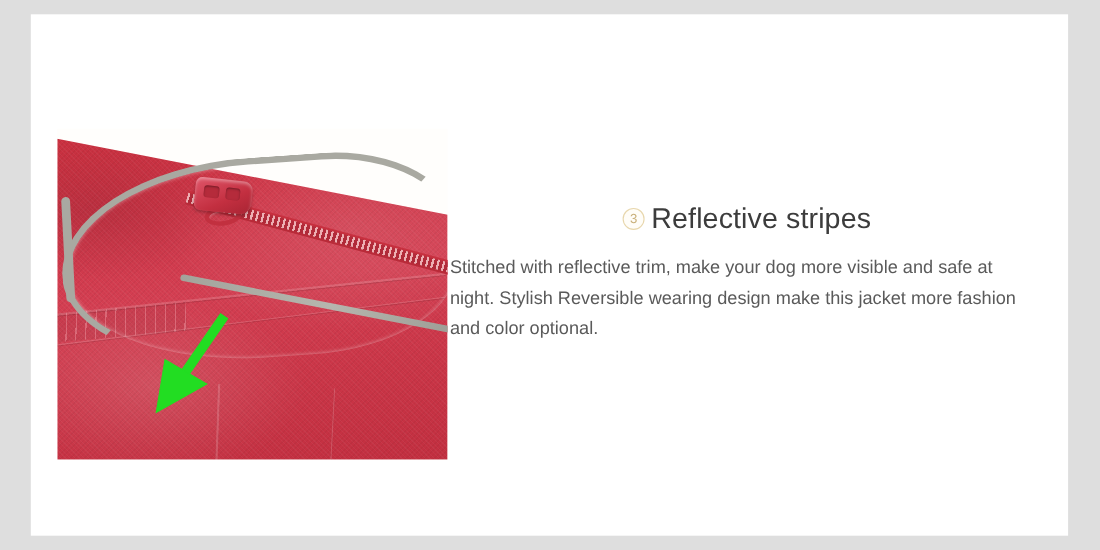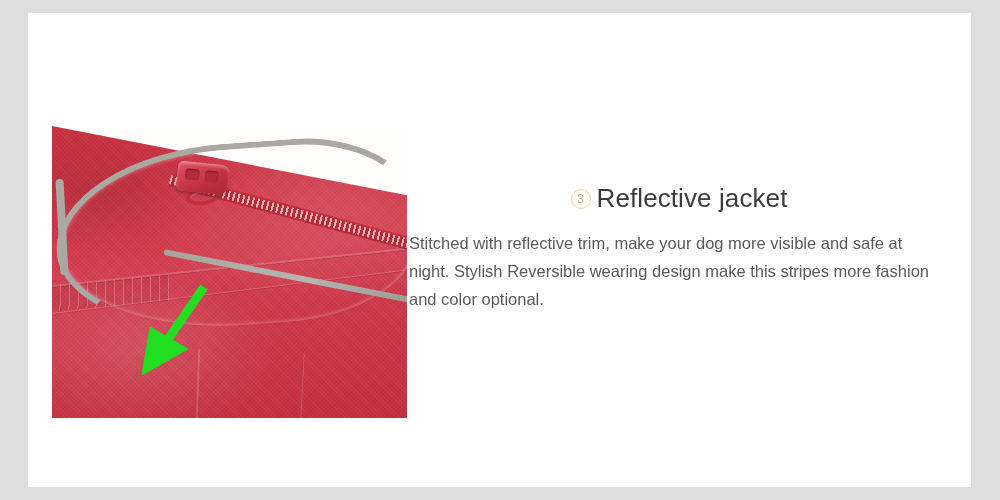--- a/index.html
+++ b/index.html
@@ -192,21 +192,21 @@
           <line x1="70" y1="4" x2="30" y2="62" stroke-width="9" stroke-linecap="butt"></line>
           <polygon points="8,92 16,44 54,66"></polygon>
         </g>
       </svg>
     </div>
 
     <div id="text-col">
 
       <div id="heading-row">
         <div id="badge">3</div>
-        <div id="heading">Reflective jacket</div>
+        <div id="heading">Reflective stripes</div>
       </div>
 
-      <p id="body-copy">Stitched with reflective trim, make your dog more visible and safe at night. Stylish Reversible wearing design make this stripes more fashion and color optional.</p>
+      <p id="body-copy">Stitched with reflective trim, make your dog more visible and safe at night. Stylish Reversible wearing design make this jacket more fashion and color optional.</p>
 
     </div>
 
   </div>
 </div>
 
 </body></html>

